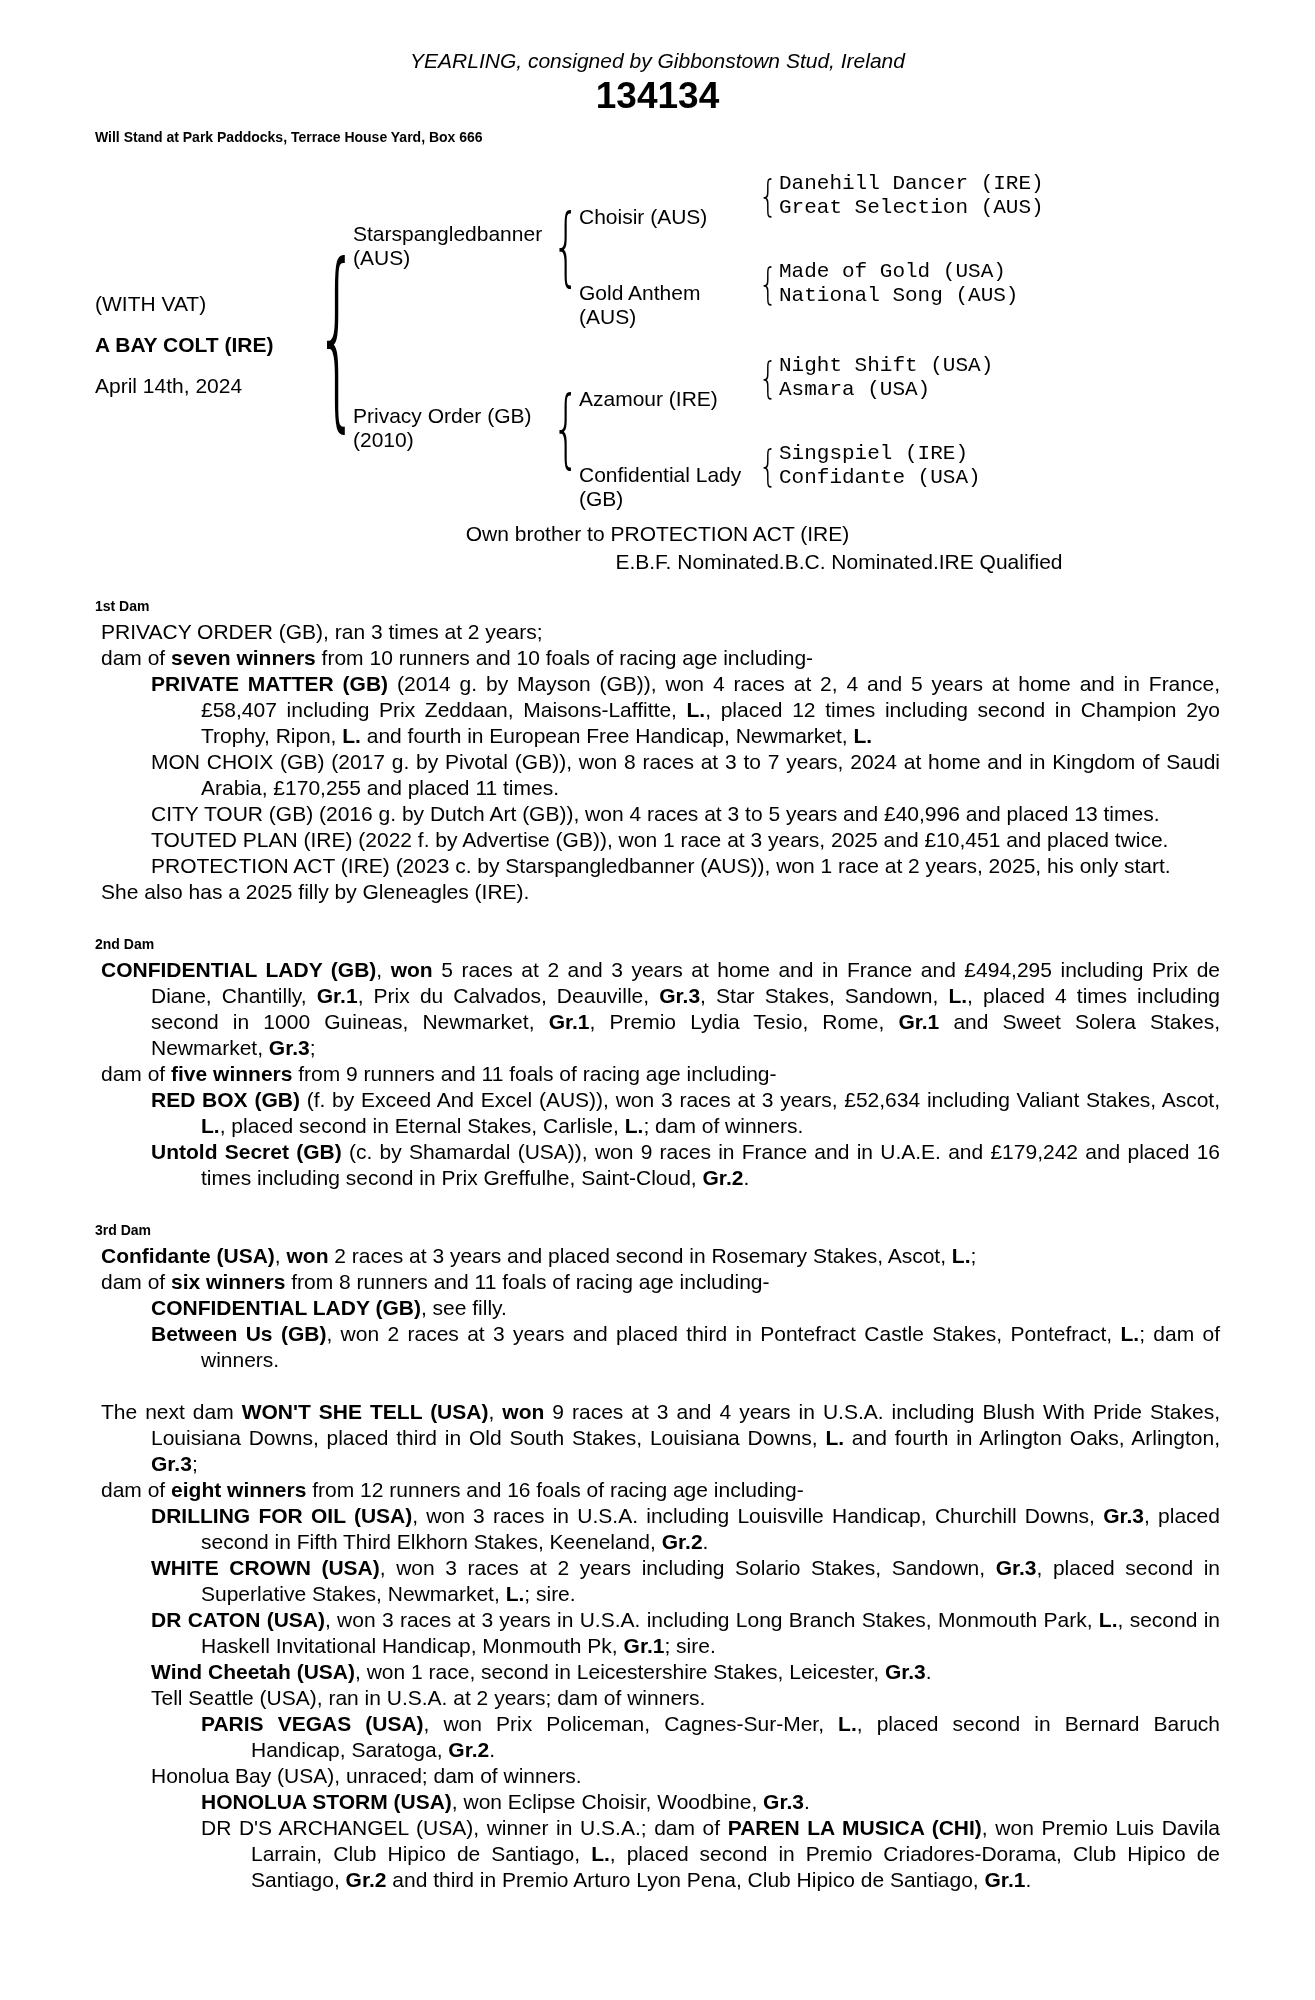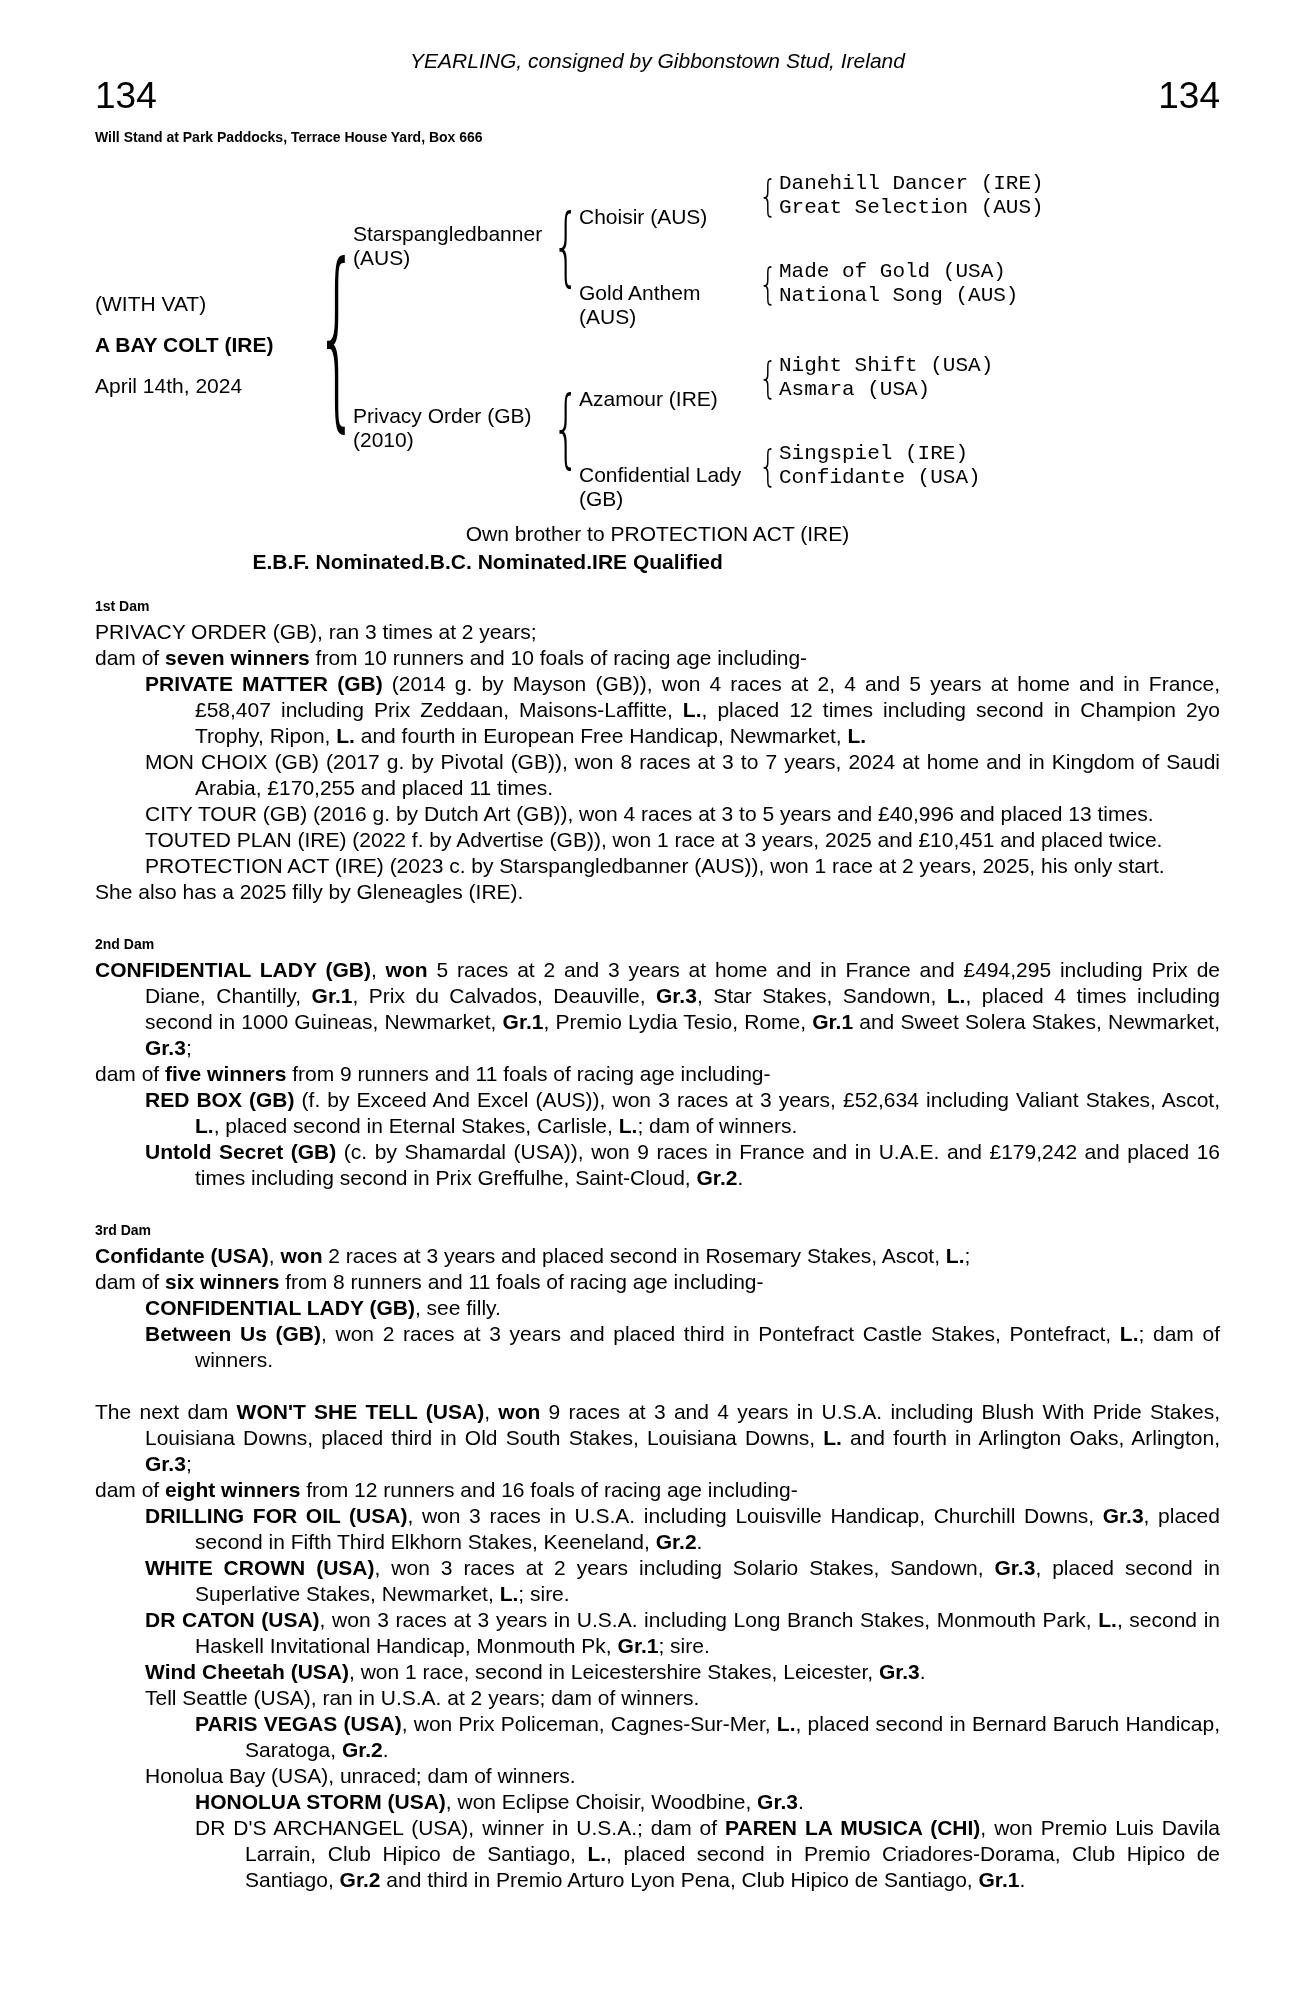--- a/index.html
+++ b/index.html
@@ -9,22 +9,22 @@
     color:#000; font-family:"Liberation Sans", sans-serif;
     font-size:21px;
   }
   .page { padding:48px 95px 0 95px; }
 
   .b { font-weight:bold; }
   .i { }
 
   
   .consigned { text-align:center; font-style:italic; line-height:26px; }
-  .lot-row { display:flex; justify-content:space-between; align-items:flex-start;
-             font-size:37px; font-weight:normal; line-height:40px; margin-top:2px; }
+  .lot-row { display:flex; justify-content:center; align-items:flex-start;
+             font-size:37px; font-weight:bold; line-height:40px; margin-top:2px; }
   .stand { font-weight:bold; font-size:14px; line-height:27px; margin-top:8px; }
 
   
   .pedigree { display:flex; align-items:center; margin-top:12px; line-height:24px; }
   .ped-info { width:226px; }
   .ped-info > div { line-height:26px;margin-top:15px; }
   .ped-tree { display:flex; flex-direction:column; gap:16px; }
   .ped-half { display:flex; align-items:center; }
   .g1name { width:200px; }
   .g2col { display:flex; flex-direction:column; gap:10px; }
@@ -36,28 +36,28 @@
   .brace { display:flex; align-items:center; justify-content:center; overflow:visible; }
   .brace span { display:block; font-family:"DejaVu Sans", sans-serif; font-weight:200; }
   .b-big { width:32px; height:228px; }
   .b-big span { font-size:68px; transform:scaleY(2.85); }
   .b-med { width:26px; height:104px; }
   .b-med span { font-size:44px; transform:scaleY(1.95); }
   .b-sm { width:22px; height:50px; }
   .b-sm span { font-size:30px; transform:scaleY(1.45); }
 
   .own-brother { text-align:center; margin-top:10px; line-height:26px; }
-  .nominations { display:flex; justify-content:flex-start; width:810px;
-                 margin:1px auto 0 auto; font-weight:bold; line-height:27px; }
+  .nominations { display:flex; justify-content:flex-end; width:810px;
+                 margin:1px auto 0 auto; font-weight:normal; line-height:27px; }
 
   
   .body-text { margin-top:18px; }
   .section + .section { margin-top:26px; }
   .heading { font-weight:bold; line-height:26px; font-size:14px; }
-  .para { text-align:justify; line-height:26px; }
+  .para { text-align:justify; line-height:26px;margin-left:6px; }
   .h0 { padding-left:50px;  text-indent:-50px; }
   .h1 { padding-left:100px; text-indent:-50px; }
   .h2 { padding-left:150px; text-indent:-50px; }
 </style>
 </head>
 <body>
 
 <div class="page">
 
   <div class="consigned">YEARLING, consigned by Gibbonstown Stud, Ireland</div>

